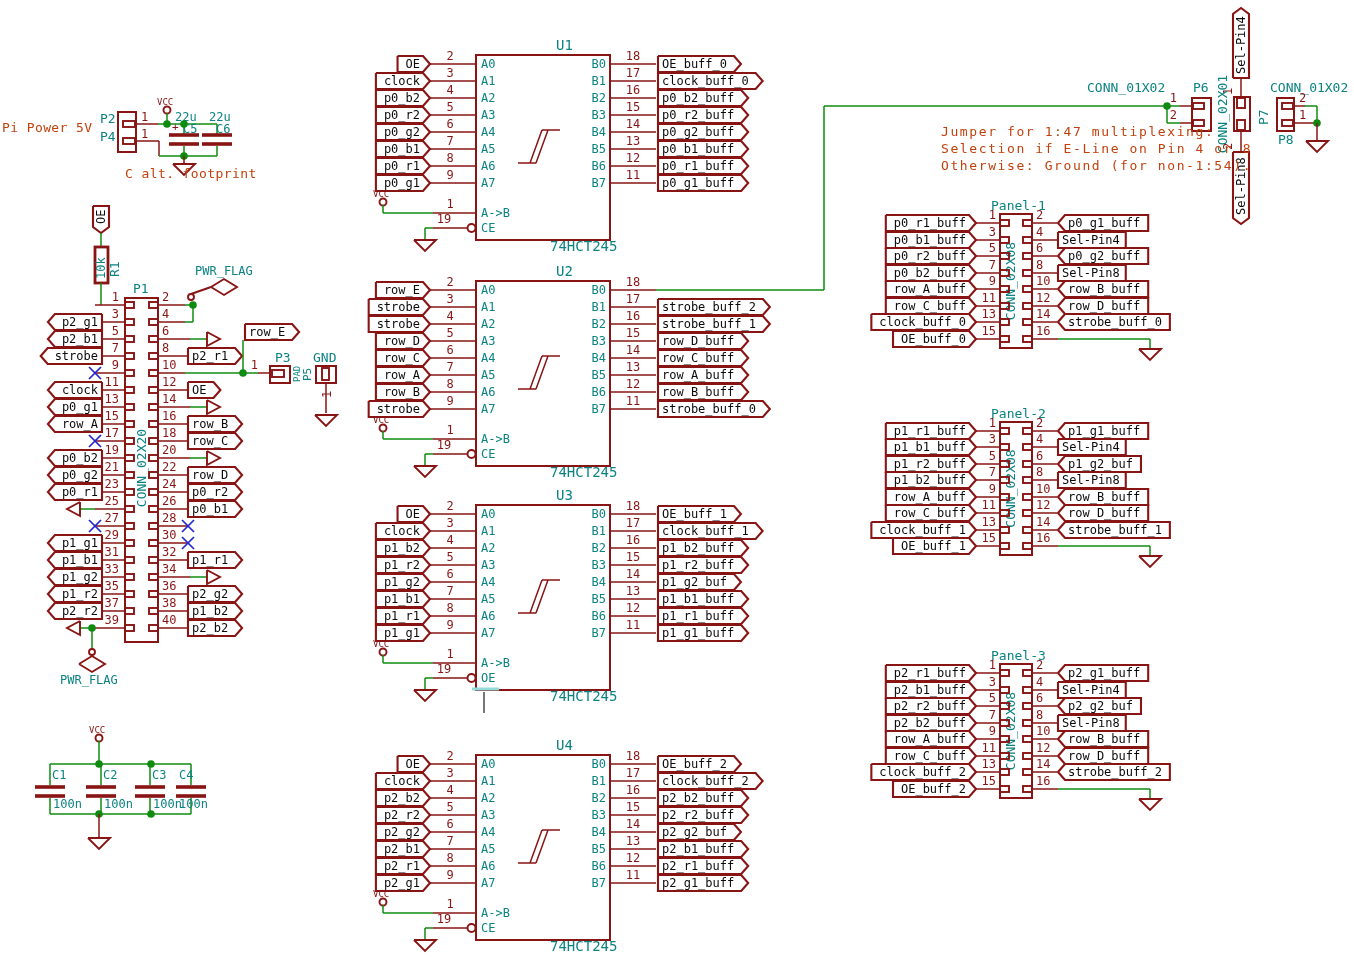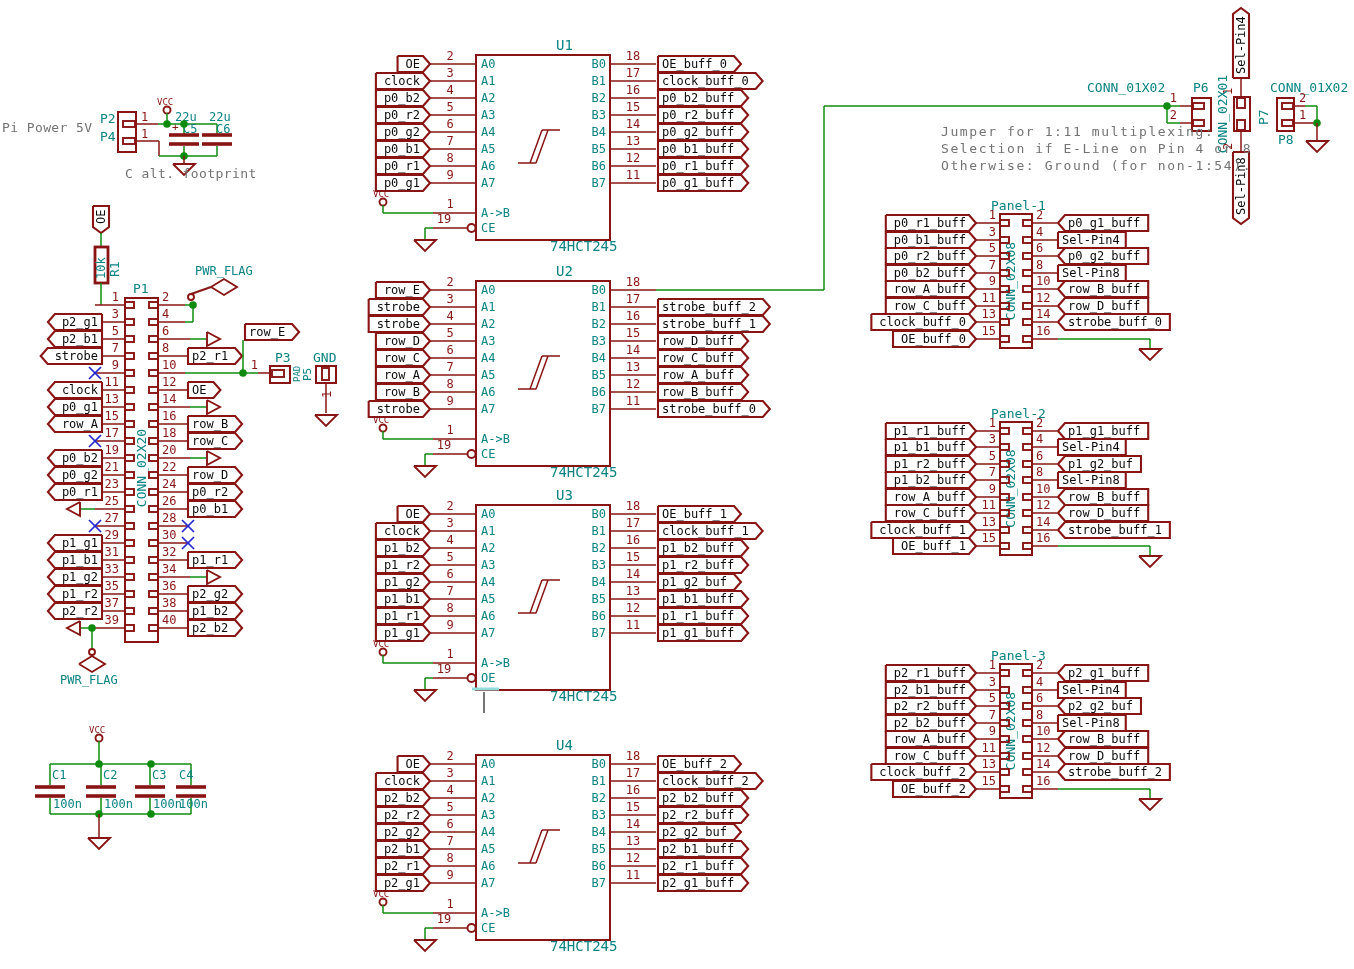--- a/index.html
+++ b/index.html
@@ -1,19 +1,19 @@
 <!DOCTYPE html>
 <html><head>
 <meta charset="utf-8">
 <style>
   html,body{margin:0;padding:0;background:#ffffff;}
   #stage{position:relative;width:1354px;height:969px;background:#ffffff;overflow:hidden;
          font-family:"DejaVu Sans Mono",monospace;}
   svg text{font-family:"DejaVu Sans Mono",monospace;}
-  .note{position:absolute;color:#737373;font-size:13px;white-space:pre;}
+  .note{position:absolute;color:#c2410c;font-size:13px;white-space:pre;}
   .js{letter-spacing:1.6px;}
   svg .wire{stroke:#0f8c0f;stroke-width:1.5;fill:none}
   svg .pin{stroke:#891414;stroke-width:1.5;fill:none}
   svg .sym{stroke:#891414;stroke-width:1.9;fill:none}
   svg .lbl{stroke:#891414;stroke-width:2.1;fill:none}
   svg .body{stroke:#891414;stroke-width:2;fill:none}
   svg .rbody{stroke:#891414;stroke-width:2.8;fill:none}
   svg .plate{stroke:#891414;stroke-width:3.6;fill:none}
   svg .nc{stroke:#2727cf;stroke-width:1.7}
   svg .jct{fill:#0f8c0f;stroke:none}
@@ -1019,16 +1019,16 @@
       <text x="179" y="808" class="tteal s12" text-anchor="start">100n</text>
       <circle cx="99" cy="764" r="3.8" class="jct"></circle>
       <circle cx="151" cy="764" r="3.8" class="jct"></circle>
       <circle cx="99" cy="814" r="3.8" class="jct"></circle>
       <circle cx="151" cy="814" r="3.8" class="jct"></circle>
       <line x1="99" y1="814" x2="99" y2="838" class="pin"></line>
       <polyline points="88,838 110,838 99,849 88,838" class="sym"></polyline>
     </svg>
   <div class="note" style="left:2px;top:120px;letter-spacing:0.4px">Pi Power 5V</div>
   <div class="note" style="left:125px;top:166px;letter-spacing:0.4px">C alt. footprint</div>
-  <div class="note js" style="left:941px;top:124px">Jumper for 1:11 multiplexing:</div>
+  <div class="note js" style="left:941px;top:124px">Jumper for 1:47 multiplexing:</div>
   <div class="note js" style="left:941px;top:141px">Selection if E-Line on Pin 4 or 8</div>
   <div class="note js" style="left:941px;top:158px">Otherwise: Ground (for non-1:54).</div>
 </div>
 
 </body></html>

